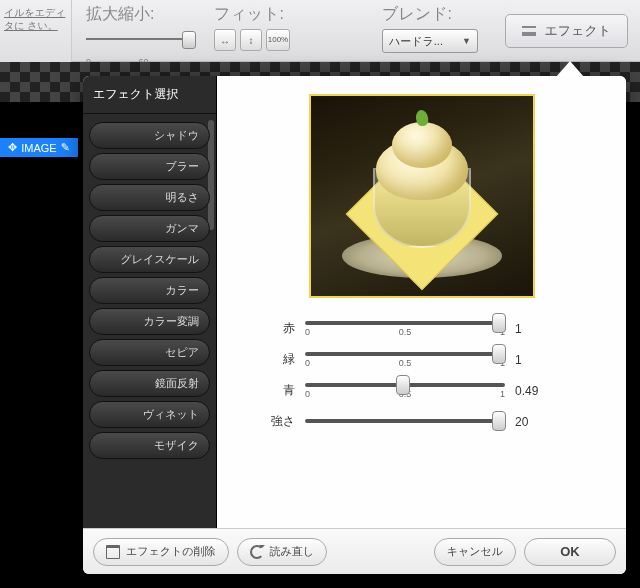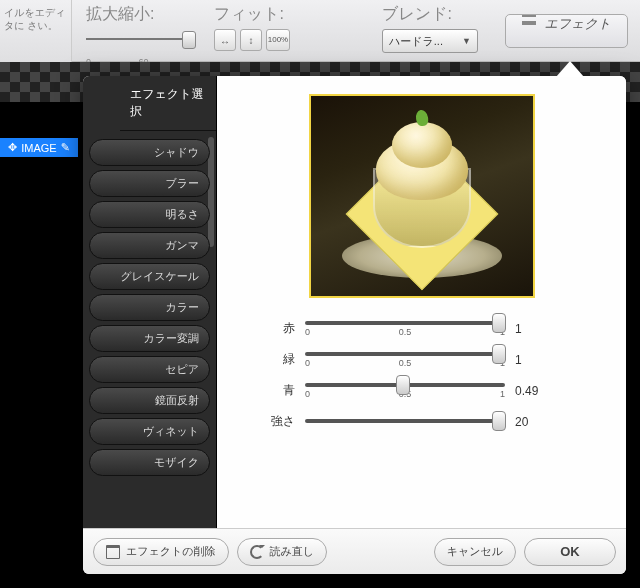--- a/index.html
+++ b/index.html
@@ -24,39 +24,40 @@
     gap: 18px;
     position: relative;
   }
   .sidebar-fragment {
     position: absolute; left:0; top:0;
     width:72px; height:74px;
     background: linear-gradient(#f0f0f2,#dcdcde);
     padding:6px 4px;
     font-size:10px; color:#777; line-height:1.3;
     border-right:1px solid #ccc;
+    text-decoration:underline;
   }
   .tb-group { display:flex; flex-direction:column; gap:4px; }
   .tb-group.zoom { margin-left:78px; }
   .tb-label { color:#888; font-size:16px; }
   .zoom-slider { width:110px; height:22px; position:relative; }
   .zoom-track { position:absolute; top:9px; left:0; right:0; height:2px; background:#777; }
   .zoom-thumb { position:absolute; top:2px; right:0; width:14px; height:18px; background:linear-gradient(#fff,#ccc); border:1px solid #888; border-radius:3px; }
   .zoom-ticks { display:flex; justify-content:space-between; font-size:9px; color:#888; margin-top:2px; }
   .fit-btns { display:flex; gap:4px; }
   .fit-btn { width:22px; height:22px; background:linear-gradient(#fff,#ddd); border:1px solid #aaa; border-radius:3px; display:flex; align-items:center; justify-content:center; font-size:10px; color:#555; }
   .fit-100 { width:24px; font-size:8px; line-height:1; }
   .blend-select { width:96px; height:24px; background:linear-gradient(#fff,#ddd); border:1px solid #999; border-radius:3px; display:flex; align-items:center; padding:0 6px; justify-content:space-between; color:#333; }
   .effect-btn {
     position:absolute; right:12px; top:14px;
     height:34px; padding:0 16px;
     background:linear-gradient(#f5f5f7,#e0e0e4);
     border:1px solid #aaa; border-radius:5px;
-    display:flex; align-items:flex-start; gap:8px;
-    color:#555; font-size:13px;font-style:italic;
+    display:flex; align-items:center; gap:8px;
+    color:#555; font-size:13px;
   }
   .effect-btn .hamb { display:inline-block; width:14px; height:10px; border-top:2px solid #888; border-bottom:2px solid #888; position:relative;}
   .effect-btn .hamb::after { content:""; position:absolute; top:4px; left:0; right:0; height:2px; background:#888;}
   
   .canvas-area {
     position:absolute; top:62px; left:0; right:0; bottom:0;
     background:#000;
   }
   .checker {
     position:absolute; top:62px; left:0; width:640px; height:40px;
@@ -92,21 +93,20 @@
   .effect-list {
     width:134px;
     background:#2b2b2b;
     color:#eee;
     display:flex; flex-direction:column;
     border-right:1px solid #000;
   }
   .effect-list-title {
     padding:10px 10px; font-size:12px; color:#fff;
     border-bottom:1px solid #111;
-    margin-left:37px;
   }
   .effect-items { flex:1; overflow:hidden; padding:4px 6px; position:relative;}
   .effect-scroll { position:absolute; right:2px; top:6px; width:6px; height:110px; background:#555; border-radius:3px;}
   .pill {
     background:linear-gradient(#4a4a4a,#2a2a2a);
     border:1px solid #111;
     border-radius:14px;
     color:#ddd;
     font-size:11px;
     padding:5px 10px;

